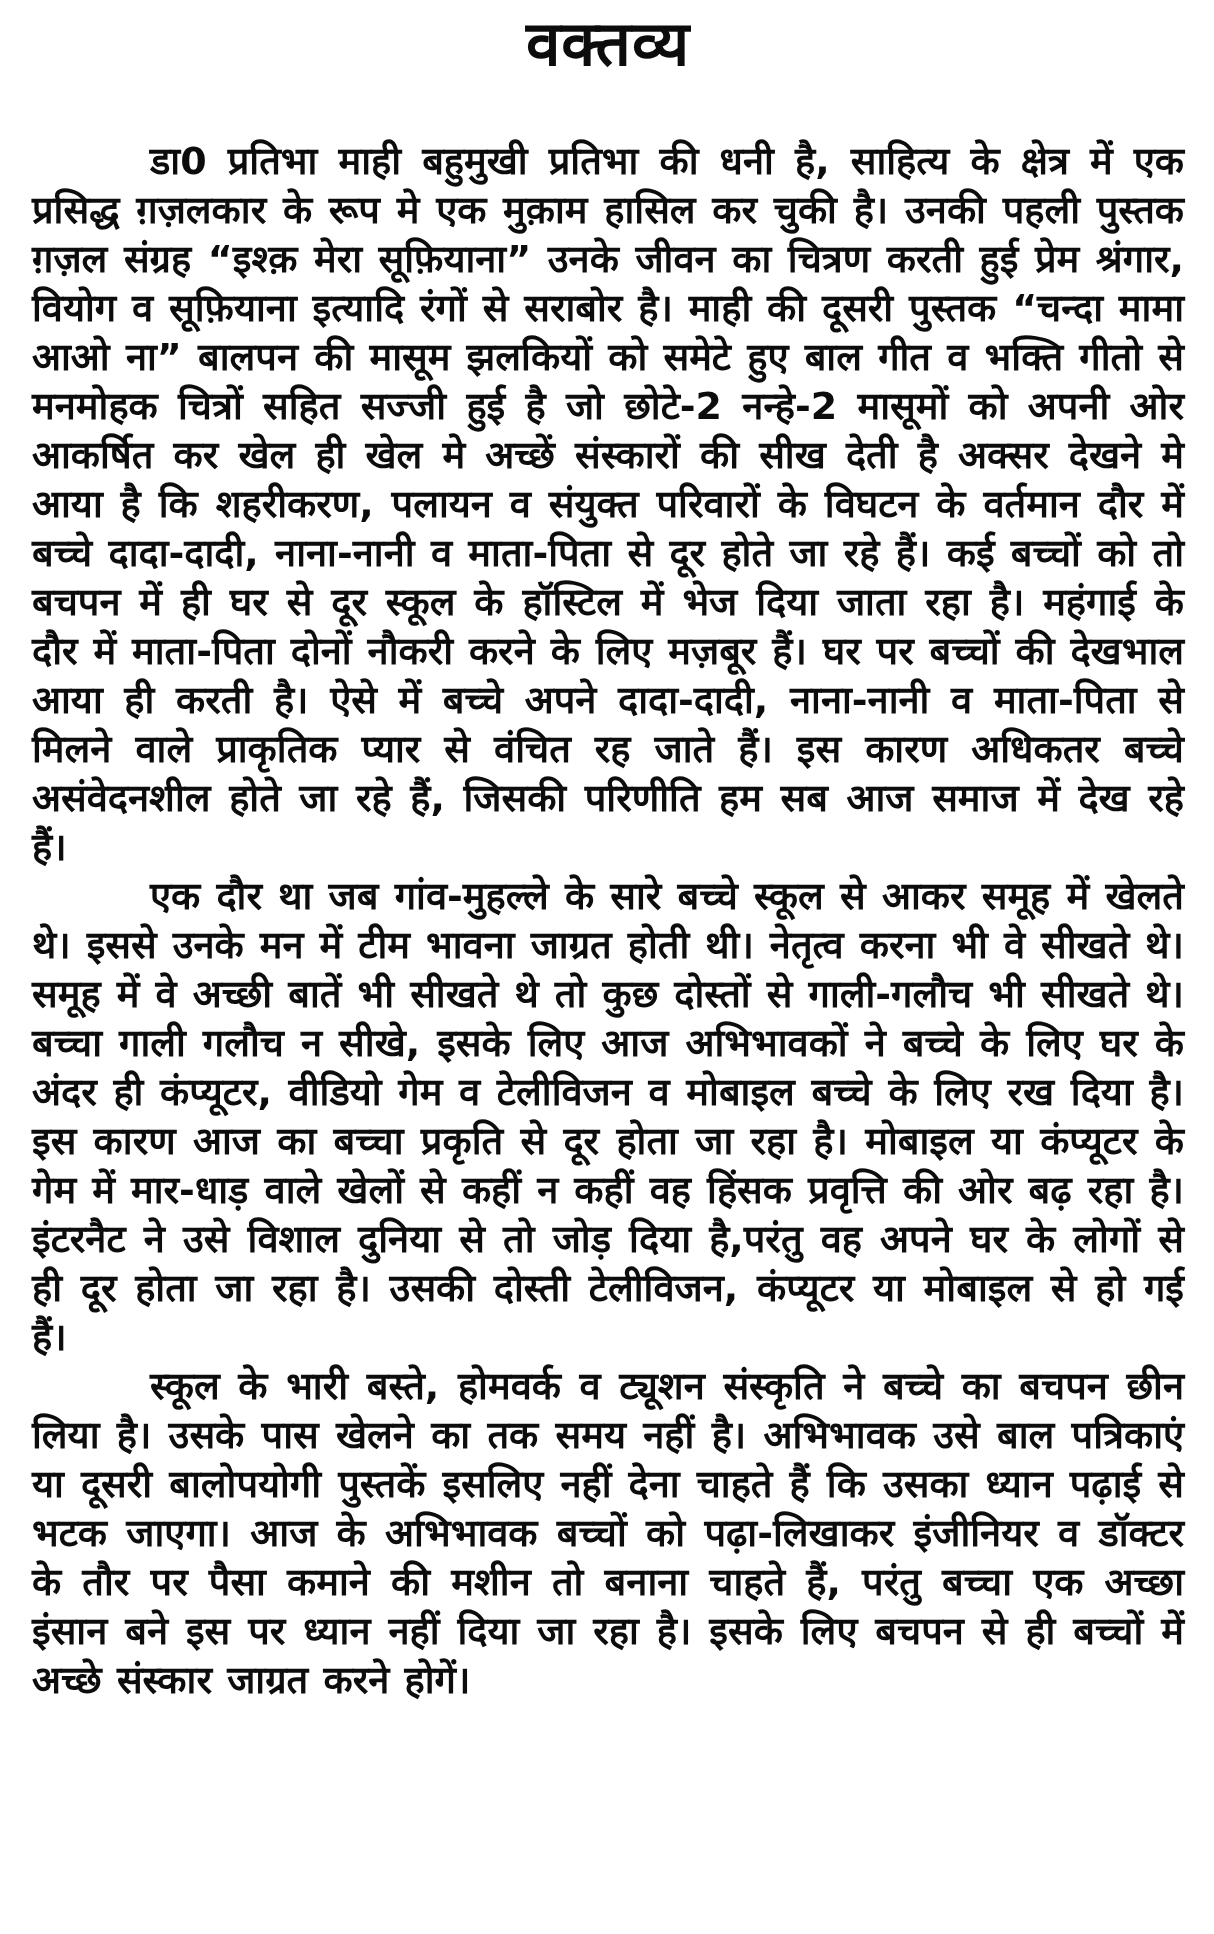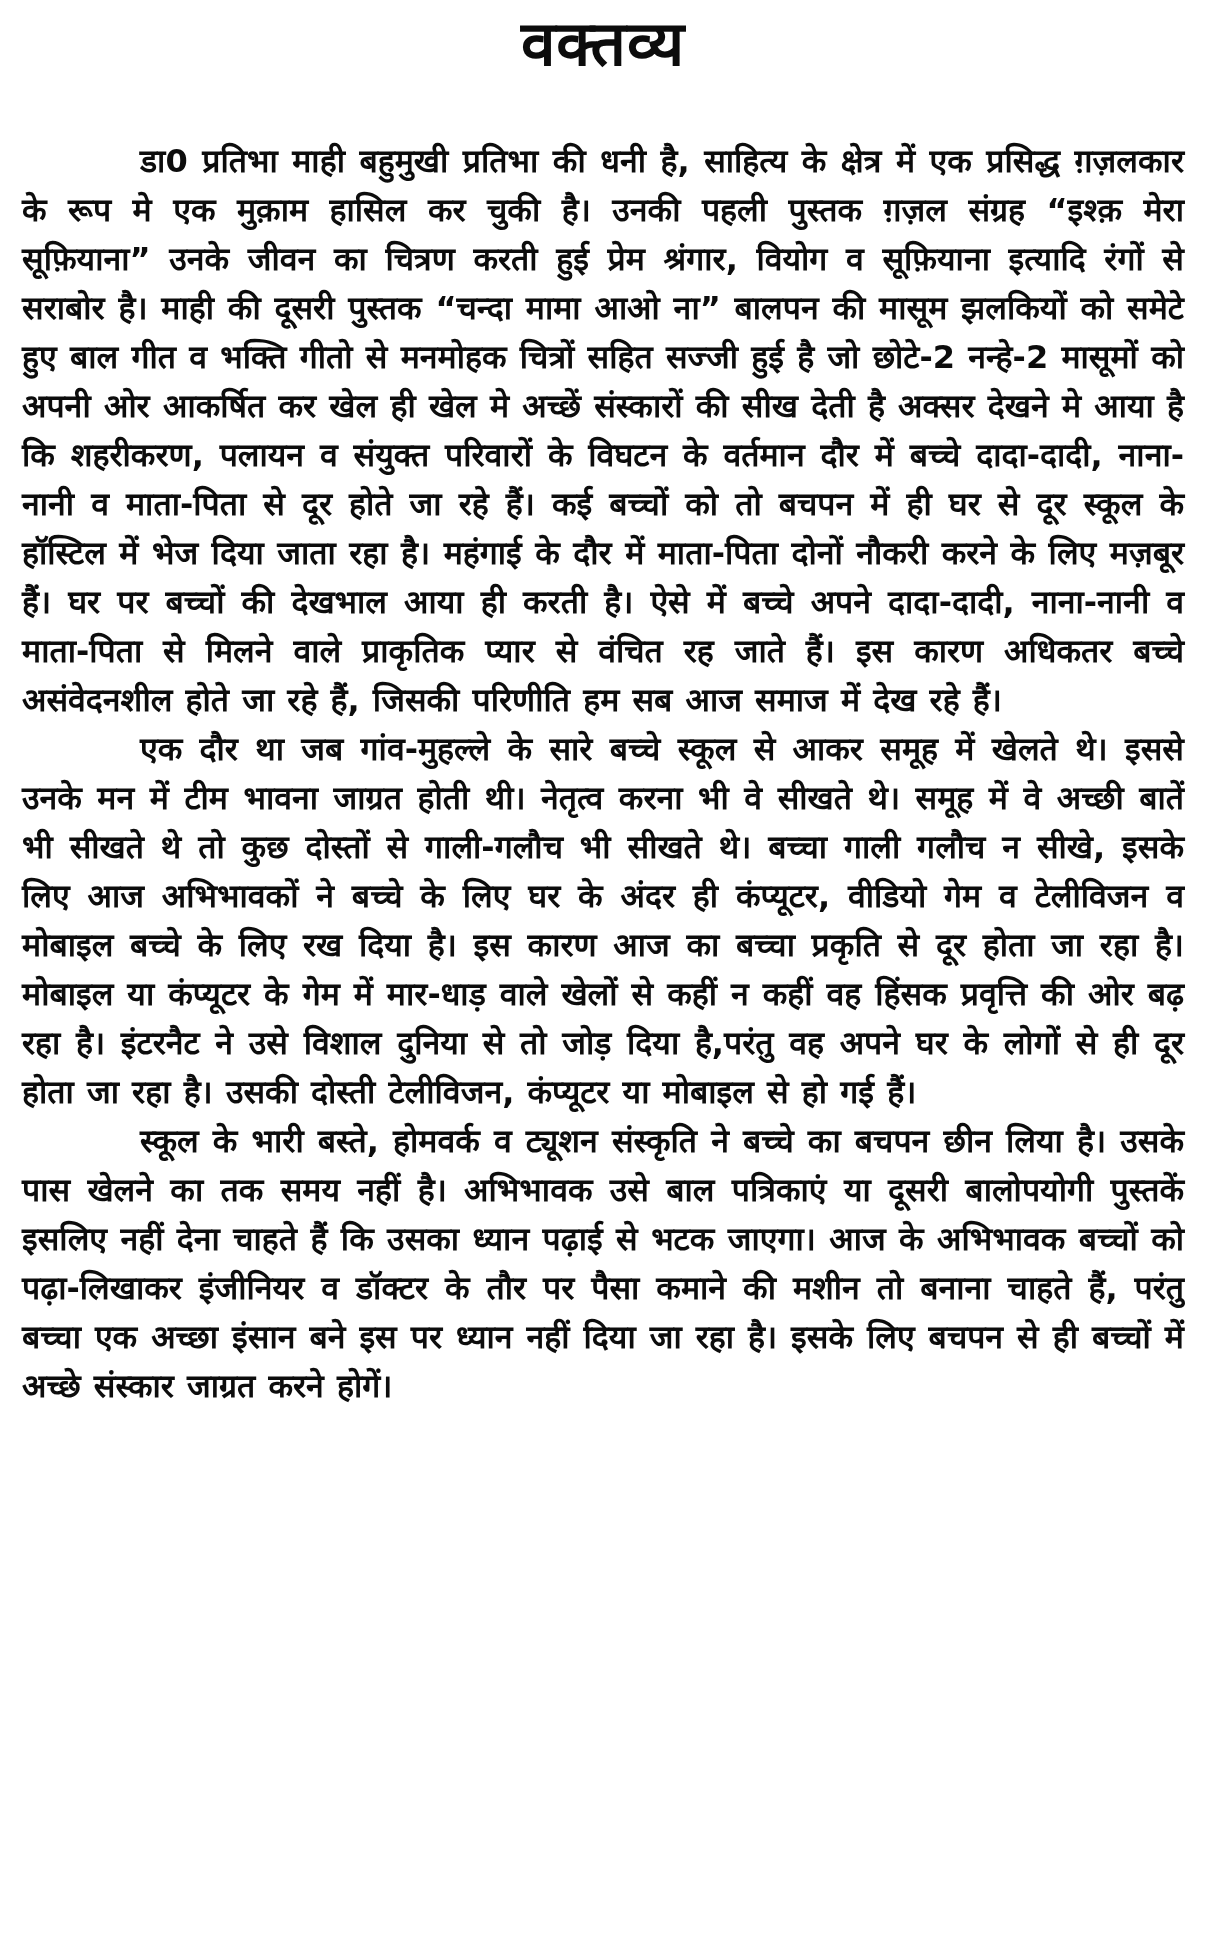--- a/index.html
+++ b/index.html
@@ -6,35 +6,35 @@
     margin: 0;
     padding: 0;
     background: #ffffff;
   }
   .page {
     width: 1214px;
     min-height: 1934px;
     box-sizing: border-box;
     background: #ffffff;
     color: #0c0c0c;
-    padding: 8px 30px 40px 22px;
+    padding: 8px 30px 40px 32px;
     font-family: "DejaVu Sans", "Liberation Sans", sans-serif;
     font-weight: 700;
   }
   .title {
     margin: 0 0 58px 0;
     text-align: center;
     font-size: 62px;
     line-height: 1.15;
     font-weight: 700;
     letter-spacing: 1px;
   }
   .para {
     margin: 0;
-    font-size: 32px;
+    font-size: 38px;
     line-height: 49px;
     text-align: justify;
     text-indent: 118px;
     word-spacing: 2px;
   }
 </style>
 </head>
 <body>
 
 <div class="page">

